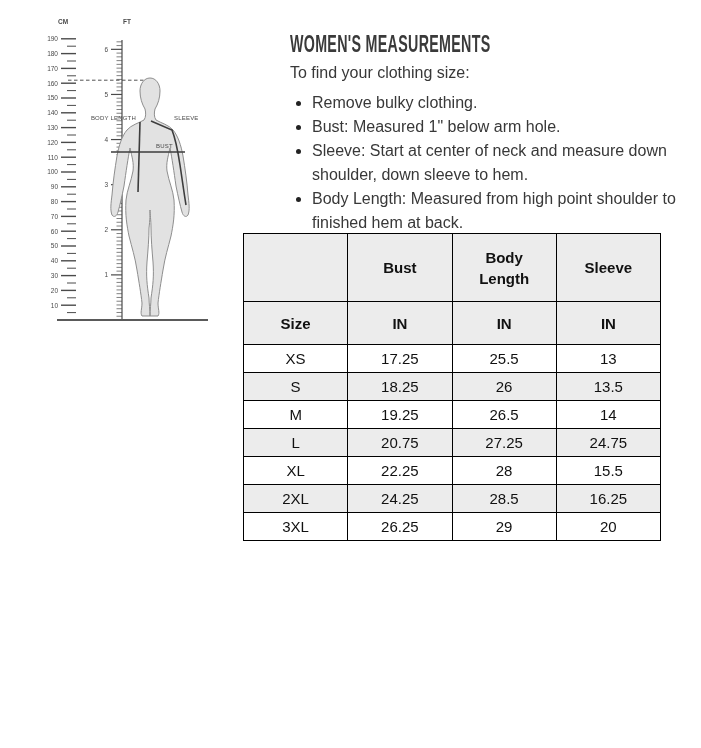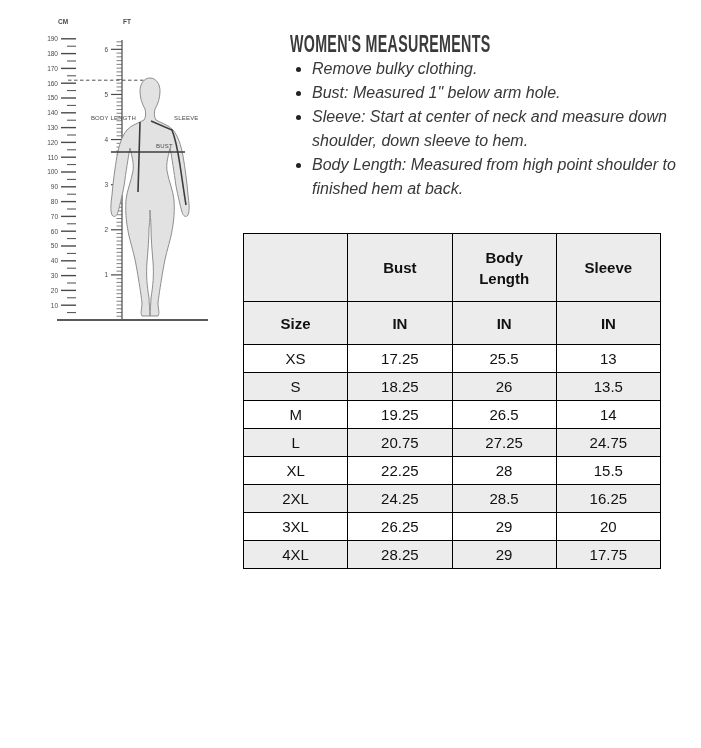--- a/index.html
+++ b/index.html
@@ -28,21 +28,21 @@
   
   .content{position:absolute;left:243px;top:31px;width:400px;color:var(--text);margin-left:47px;}
   .page-title{
     font-size:23px;font-weight:700;color:#3a3a3a;letter-spacing:.5px;
     transform:scaleX(.62);transform-origin:left center;white-space:nowrap;
     line-height:26px;
   }
   .intro{font-size:16px;line-height:24px;margin:4px 0 6px;}
   .instructions{list-style:none;}
   .instructions li{
-    position:relative;padding-left:22px;font-size:16px;line-height:24px;font-style:italic;
+    position:relative;padding-left:22px;font-size:16px;line-height:24px;
   }
   .instructions li::before{
     content:"";position:absolute;left:6px;top:9.5px;width:5px;height:5px;
     border-radius:50%;background:#222;
   }
 
   
   .size-table{
     position:absolute;left:243px;top:233px;width:418px;
     border-collapse:collapse;table-layout:fixed;text-align:center;
@@ -238,20 +238,21 @@
 
     <text class="fig-label" x="136" y="120" text-anchor="end">BODY LENGTH</text>
     <text class="fig-label" x="174" y="120" text-anchor="start">SLEEVE</text>
     <text class="fig-label" x="156" y="148" text-anchor="start">BUST</text>
 
     <line x1="57" y1="320" x2="208" y2="320" style="stroke:#5a5a5a" stroke-width="2"></line>
   </svg>
 
   <div class="content">
     <h1 class="page-title">WOMEN'S MEASUREMENTS</h1>
+    <p class="intro">To find your clothing size:</p>
     <ul class="instructions">
       <li>Remove bulky clothing.</li>
       <li>Bust: Measured 1" below arm hole.</li>
       <li>Sleeve: Start at center of neck and measure down shoulder, down sleeve to hem.</li>
       <li>Body Length: Measured from high point shoulder to finished hem at back.</li>
     </ul>
   </div>
 
   <table class="size-table">
     <thead>
@@ -304,22 +305,16 @@
           <td>24.25</td>
           <td>28.5</td>
           <td>16.25</td>
         </tr>
         <tr>
           <td>3XL</td>
           <td>26.25</td>
           <td>29</td>
           <td>20</td>
         </tr>
-        <tr>
-          <td>4XL</td>
-          <td>28.25</td>
-          <td>29</td>
-          <td>17.75</td>
-        </tr>
       </tbody>
   </table>
 
 </div>
 
 </body></html>

